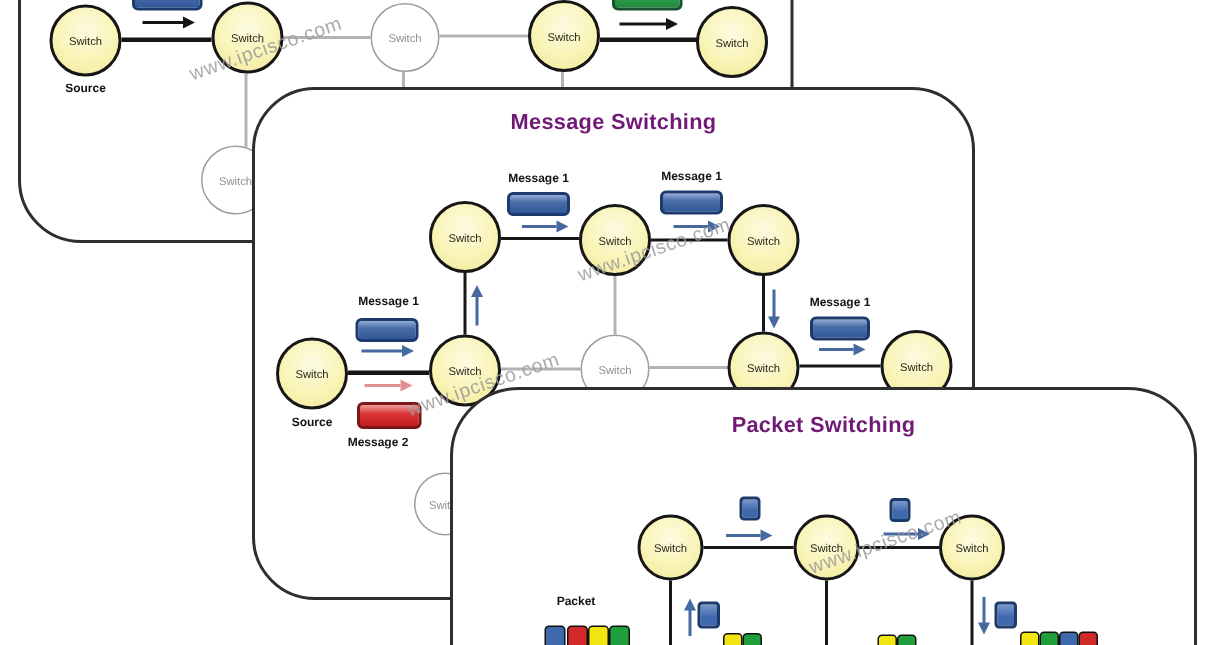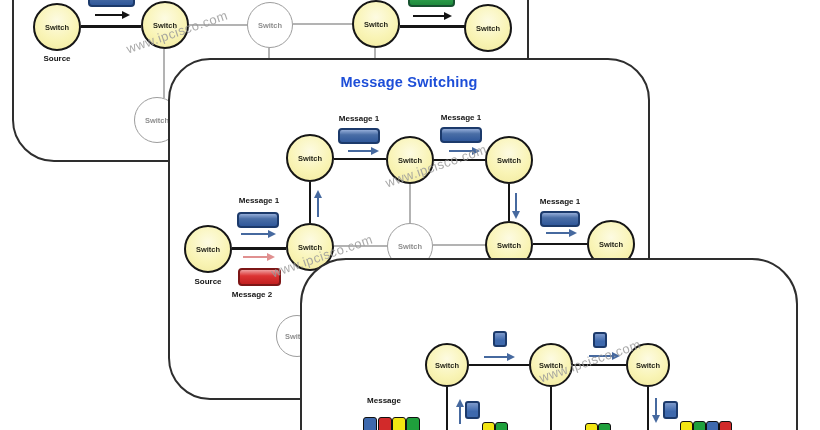--- a/index.html
+++ b/index.html
@@ -5,26 +5,26 @@
   html,body{margin:0;padding:0;background:#ffffff;}
   #stage{
     position:relative;width:820px;height:430px;overflow:hidden;background:#ffffff;
     font-family:"Liberation Sans",sans-serif;
   }
   .panel-frame{
     position:absolute;background:#ffffff;border:2.5px solid #2e2e2e;box-sizing:border-box;
   }
   .layer{position:absolute;left:0;top:0;width:820px;height:430px;pointer-events:none;}
   .panel-title{
-    position:absolute;text-align:center;font-weight:bold;font-size:14.5px;color:#1d4ed8;
+    position:absolute;text-align:center;font-weight:bold;font-size:14.5px;color:#701a75;
     letter-spacing:0.2px;
   }
   .node{
     position:absolute;border-radius:50%;display:flex;align-items:center;justify-content:center;
-    font-weight:bold;box-sizing:border-box;
+    font-weight:normal;box-sizing:border-box;
   }
   .node-yellow{
     background:radial-gradient(circle at 50% 35%, #fdfbe2 0%, #f9f4b6 55%, #f1e99c 100%);
     border:2.5px solid #161616;color:#26261a;font-size:7.5px;
   }
   .node-gray{
     background:#ffffff;border:1.8px solid #9d9d9d;color:#8e8e8e;font-size:7.5px;
   }
   .link{position:absolute;}
   .link-black{background:#161616;}
@@ -179,16 +179,17 @@
           <polygon points="24,1 32,5 24,9" fill="#46699f"></polygon>
         </svg></div>
       <div class="arrow" style="left: 455px; top: 399px;"><svg width="10" height="26">
           <line stroke="#46699f" stroke-width="2" x1="5" y1="7" x2="5" y2="25"></line>
           <polygon fill="#46699f" points="5,0 1,8 9,8"></polygon>
         </svg></div>
       <div class="arrow" style="left: 651px; top: 397px;"><svg width="10" height="26">
           <line stroke="#46699f" stroke-width="2" x1="5" y1="1" x2="5" y2="19"></line>
           <polygon fill="#46699f" points="1,18 9,18 5,26"></polygon>
         </svg></div>
-      <div class="dlabel" style="left: 384px; top: 396px;">Message</div>
+      <div class="dlabel" style="left: 384px; top: 396px;">Packet</div>
+      <div class="panel-title" style="left: 300px; top: 276px; width: 498px;">Packet Switching</div>
       <div class="watermark" style="left: 590px; top: 361px;">www.ipcisco.com</div>
     </div>
   </div>
 
 </body></html>

